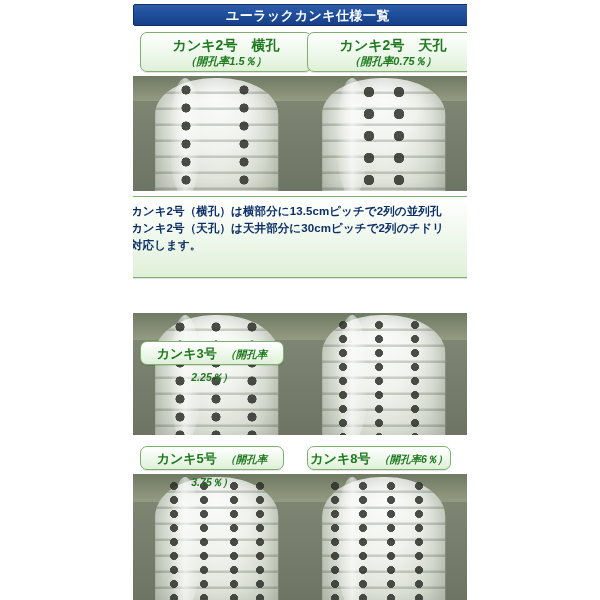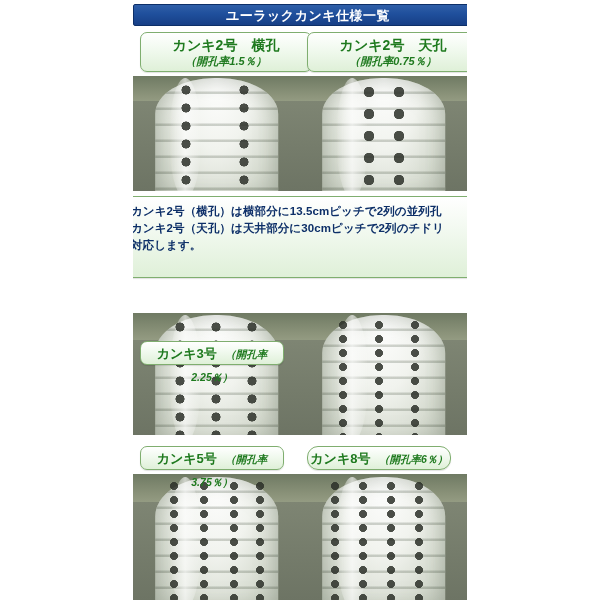--- a/index.html
+++ b/index.html
@@ -284,21 +284,21 @@
     <div class="holes dense" style="left:56px;"></div>
     <div class="holes dense" style="left:84px;"></div>
     <div class="holes dense" style="left:112px;"></div>
   </div>
 
   <div class="label-box lbl-1line" style="left:140px; top:446px;">
     <span class="ttl">カンキ5号</span>
     <span class="sub">（開孔率3.75％）</span>
   </div>
 
-  <div class="label-box lbl-1line" style="left:307px; top:446px;border-radius:11px;">
+  <div class="label-box lbl-1line" style="left:307px; top:446px;">
     <span class="ttl">カンキ8号</span>
     <span class="sub">（開孔率6％）</span>
   </div>
 
   <div class="gutter left"></div>
   <div class="gutter right"></div>
 
 </div>
 
 </body></html>

